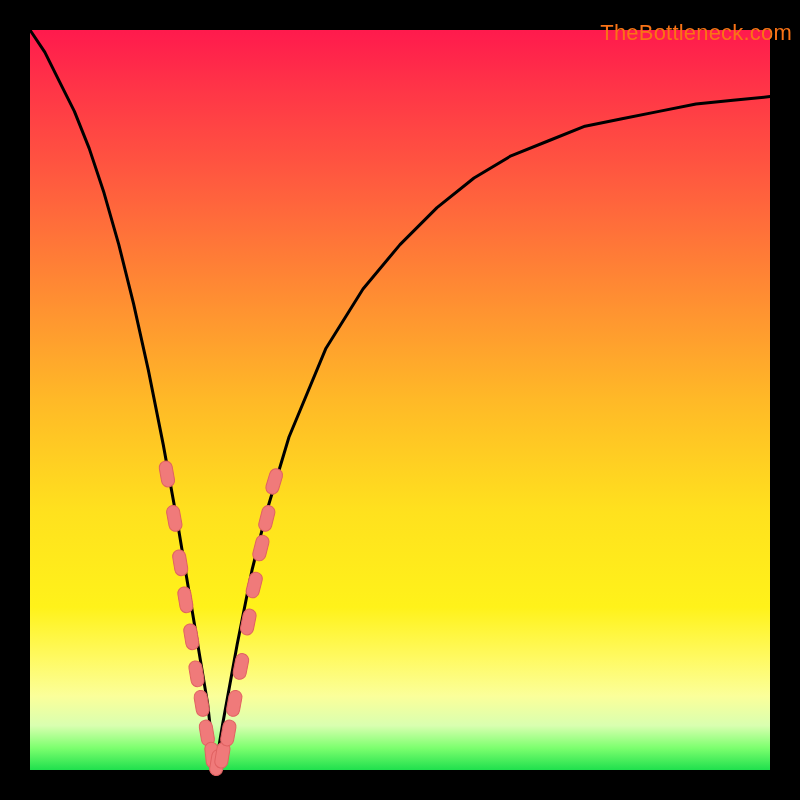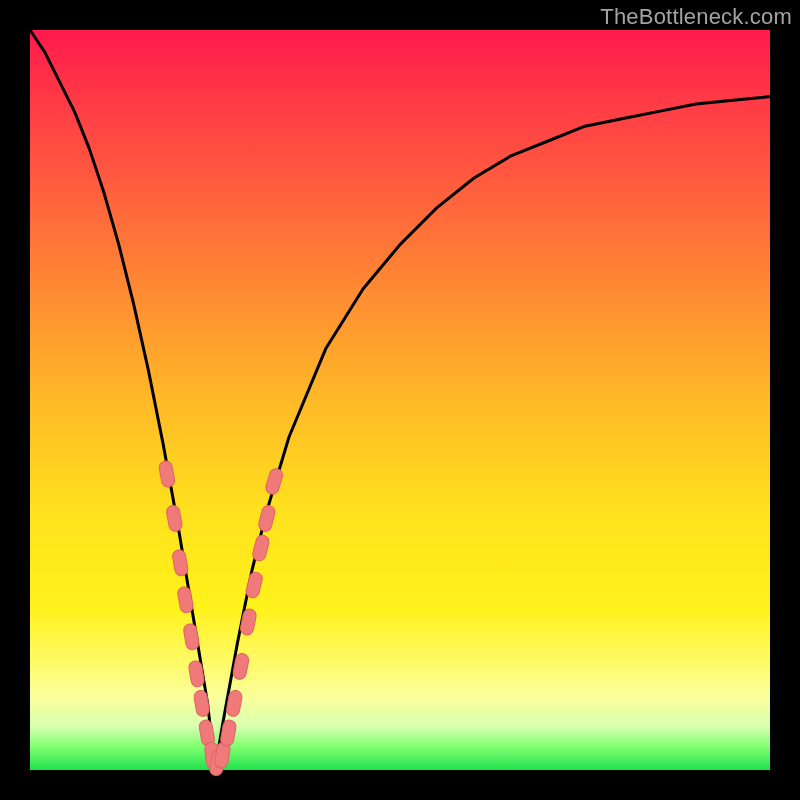--- a/index.html
+++ b/index.html
@@ -36,23 +36,23 @@
       #fff21a 78%,
       #fffa63 85%,
       #fbff9a 90%,
       #d9ffb0 94%,
       #7dff6f 97%,
       #1fe04d 100%
     );
   }
   .watermark {
     position: absolute;
-    top: 4px;
+    top: 20px;
     right: 8px;
-    color: #a3a3a3;
+    color: #f97316;
     font-size: 22px;
     font-weight: 500;
     letter-spacing: 0.2px;
     user-select: none;
   }
   svg.curve {
     position: absolute;
     left: 0;
     top: 0;
     width: 740px;

